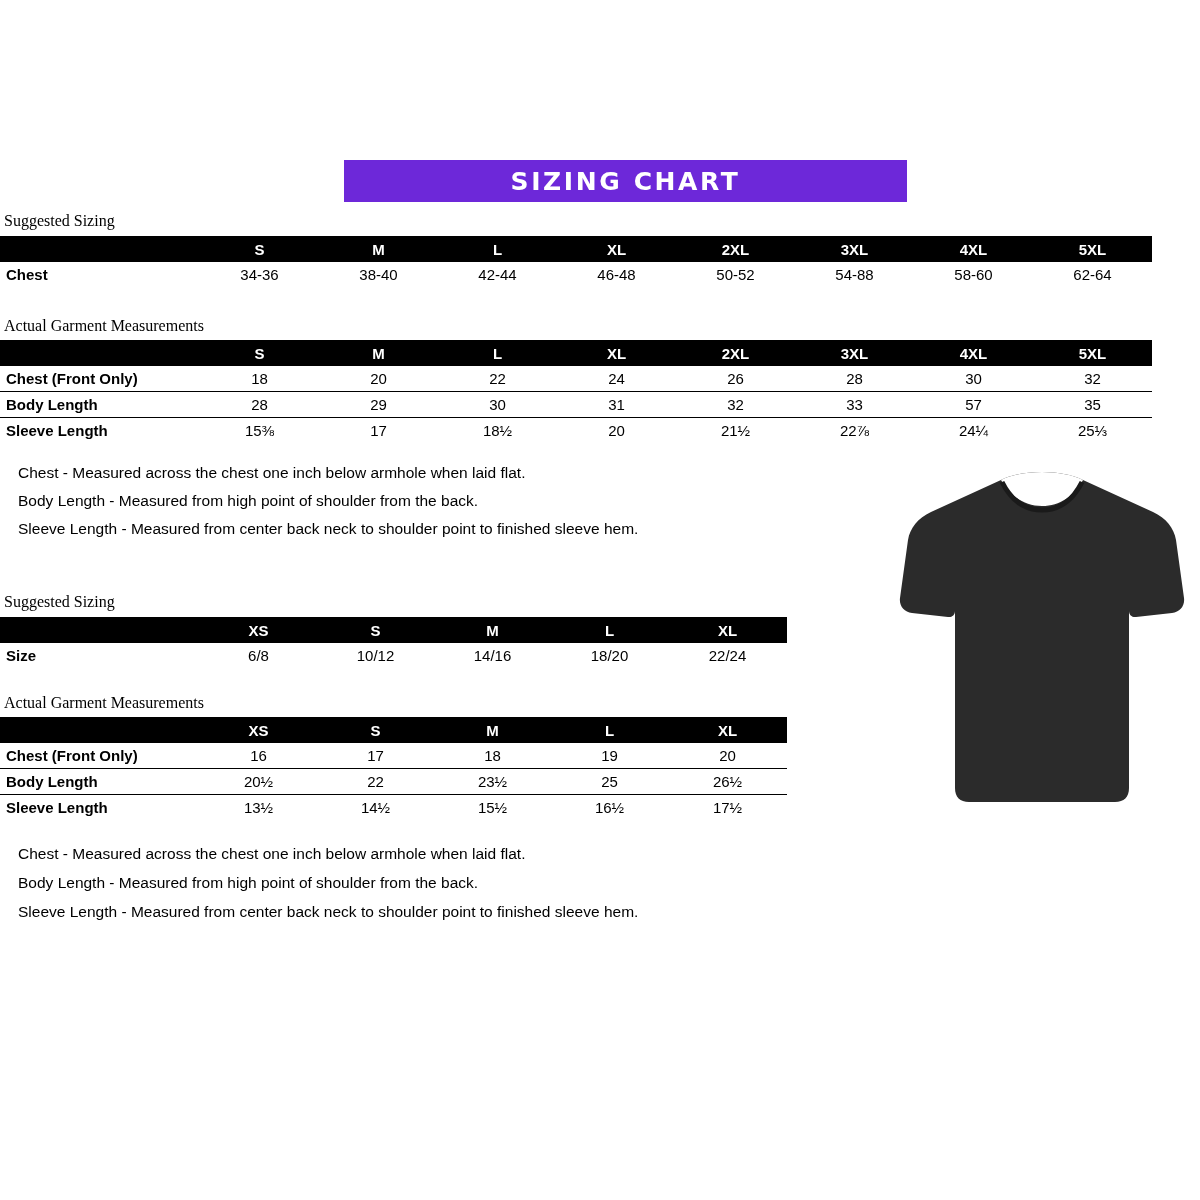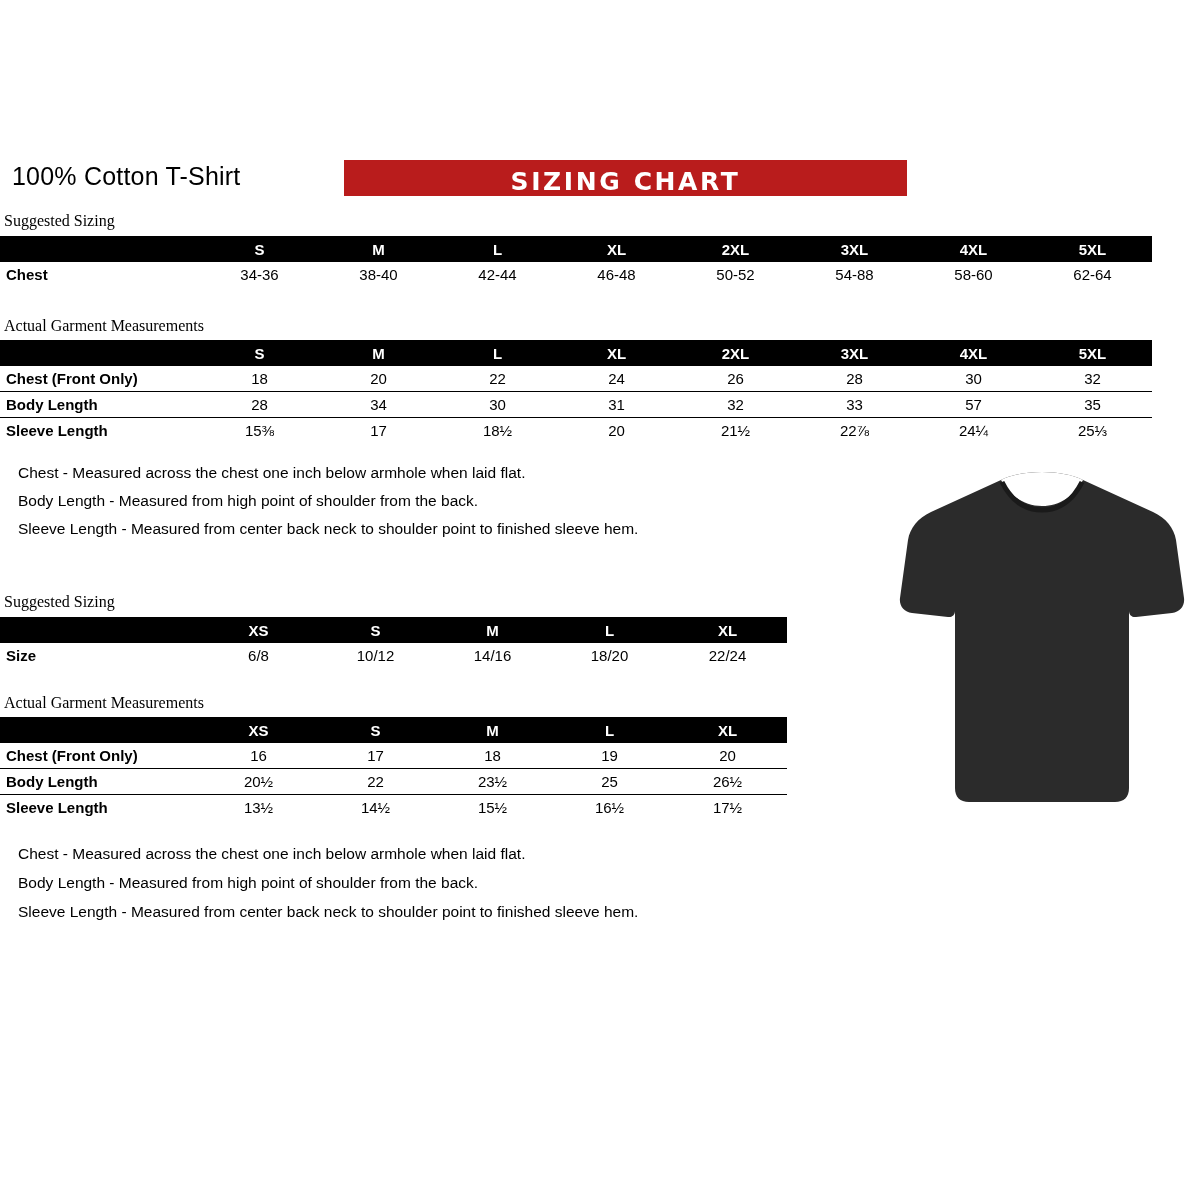--- a/index.html
+++ b/index.html
@@ -38,22 +38,22 @@
     font-size: 25px;
     font-weight: 400;
     letter-spacing: 0.2px;
     white-space: nowrap;
   }
   .sizing-banner {
     position: absolute;
     left: 332px;
     top: 0;
     width: 563px;
-    height: 36px;
-    background: #b91c1c;
+    height: 42px;
+    background: #6d28d9;
   }
   .sizing-banner span {
     position: absolute;
     left: 0;
     right: 0;
     top: 7px;
     text-align: center;
     color: #ffffff;
     font-size: 25px;
     font-weight: bold;
@@ -136,21 +136,20 @@
     width: 288px;
     height: 340px;
   }
 </style>
 </head>
 <body>
 
 <div class="page">
 
   <div class="headline-row">
-    <div class="headline-title">100% Cotton T-Shirt</div>
     <div class="sizing-banner">
       <span>SIZING CHART</span>
     </div>
   </div>
 
   <div class="section-label" style="left:4px; top:212px;">Suggested Sizing</div>
 
   <table class="sz nolines" id="adult-suggested" style="left:0px; top:236px; width:1152px;">
     <colgroup>
       <col style="width:200px">
@@ -226,21 +225,21 @@
         <td>22</td>
         <td>24</td>
         <td>26</td>
         <td>28</td>
         <td>30</td>
         <td>32</td>
       </tr>
       <tr>
         <td class="rowhead">Body Length</td>
         <td>28</td>
-        <td>34</td>
+        <td>29</td>
         <td>30</td>
         <td>31</td>
         <td>32</td>
         <td>33</td>
         <td>57</td>
         <td>35</td>
       </tr>
       <tr>
         <td class="rowhead">Sleeve Length</td>
         <td>15⅜</td>

